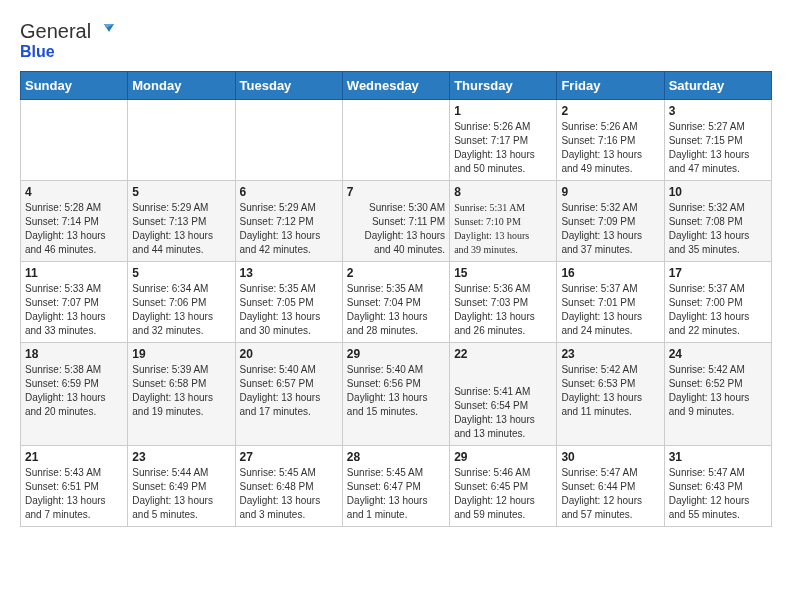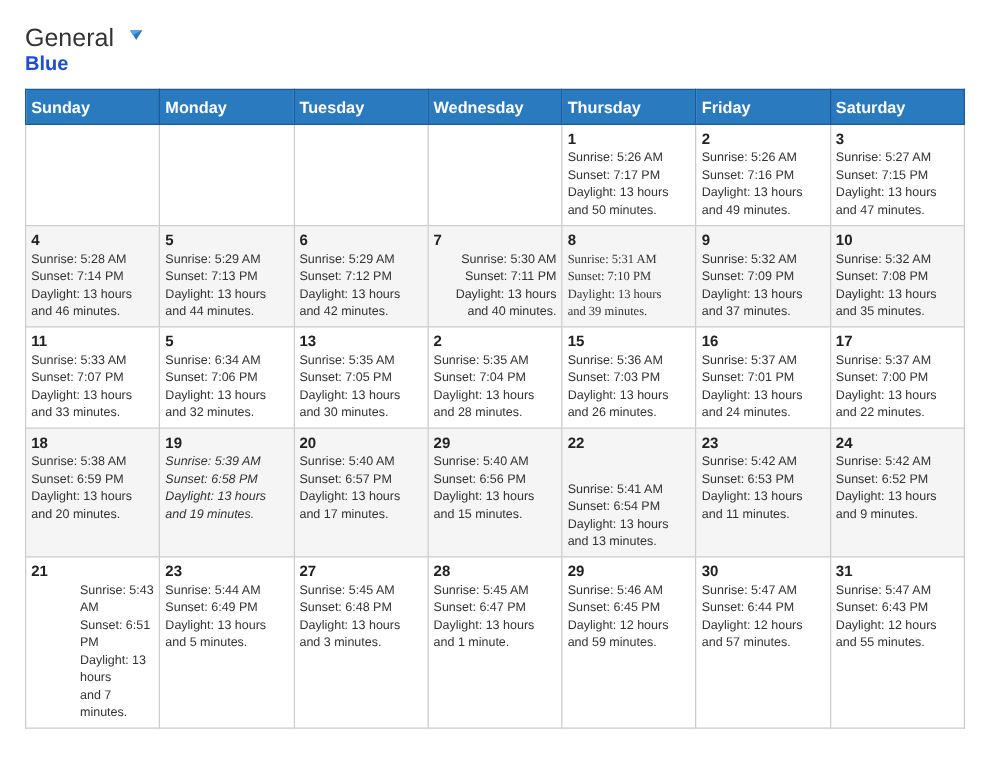--- a/index.html
+++ b/index.html
@@ -241,21 +241,21 @@
       <tr>
         <td>
           <span class="day-number">18</span>
           <div class="day-info" style="white-space: pre-line;">Sunrise: 5:38 AM
 Sunset: 6:59 PM
 Daylight: 13 hours
 and 20 minutes.</div>
         </td>
         <td>
           <span class="day-number">19</span>
-          <div class="day-info" style="white-space: pre-line; font-style: italic;">Sunrise: 5:39 AM
+          <div class="day-info" style="white-space: pre-line;">Sunrise: 5:39 AM
 Sunset: 6:58 PM
 Daylight: 13 hours
 and 19 minutes.</div>
         </td>
         <td>
           <span class="day-number">20</span>
           <div class="day-info" style="white-space: pre-line;">Sunrise: 5:40 AM
 Sunset: 6:57 PM
 Daylight: 13 hours
 and 17 minutes.</div>
@@ -285,21 +285,21 @@
           <span class="day-number">24</span>
           <div class="day-info" style="white-space: pre-line;">Sunrise: 5:42 AM
 Sunset: 6:52 PM
 Daylight: 13 hours
 and 9 minutes.</div>
         </td>
       </tr>
       <tr>
         <td>
           <span class="day-number">21</span>
-          <div class="day-info" style="white-space: pre-line; margin-left: 39px;">Sunrise: 5:43 AM
+          <div class="day-info" style="white-space: pre-line;">Sunrise: 5:43 AM
 Sunset: 6:51 PM
 Daylight: 13 hours
 and 7 minutes.</div>
         </td>
         <td>
           <span class="day-number">23</span>
           <div class="day-info" style="white-space: pre-line;">Sunrise: 5:44 AM
 Sunset: 6:49 PM
 Daylight: 13 hours
 and 5 minutes.</div>

